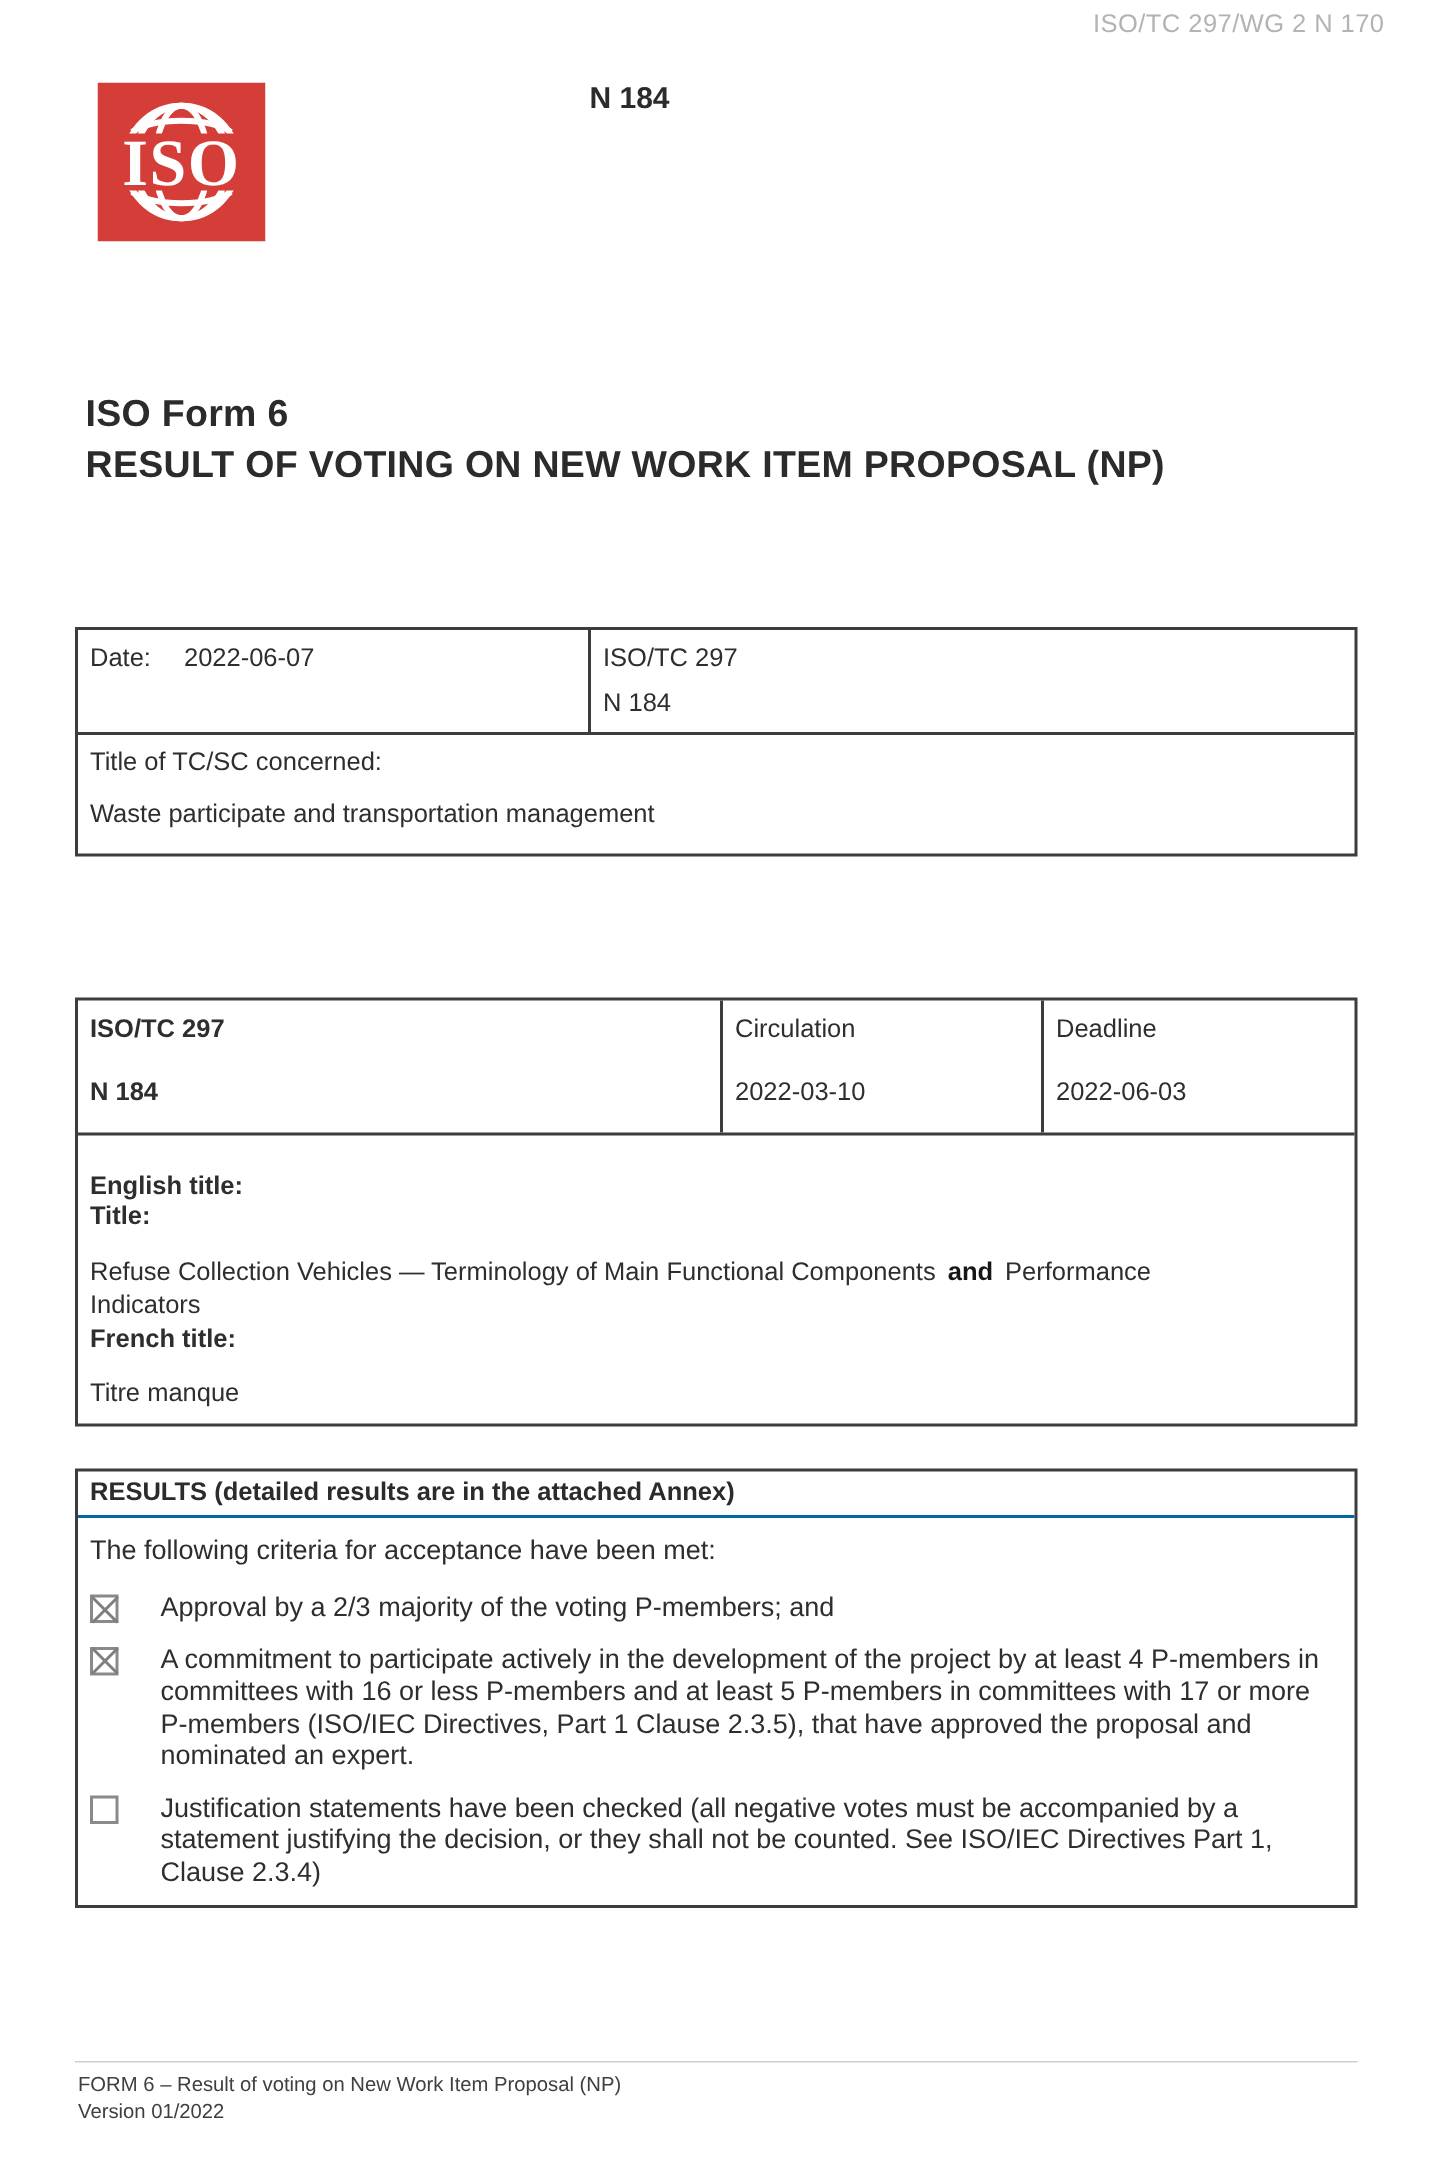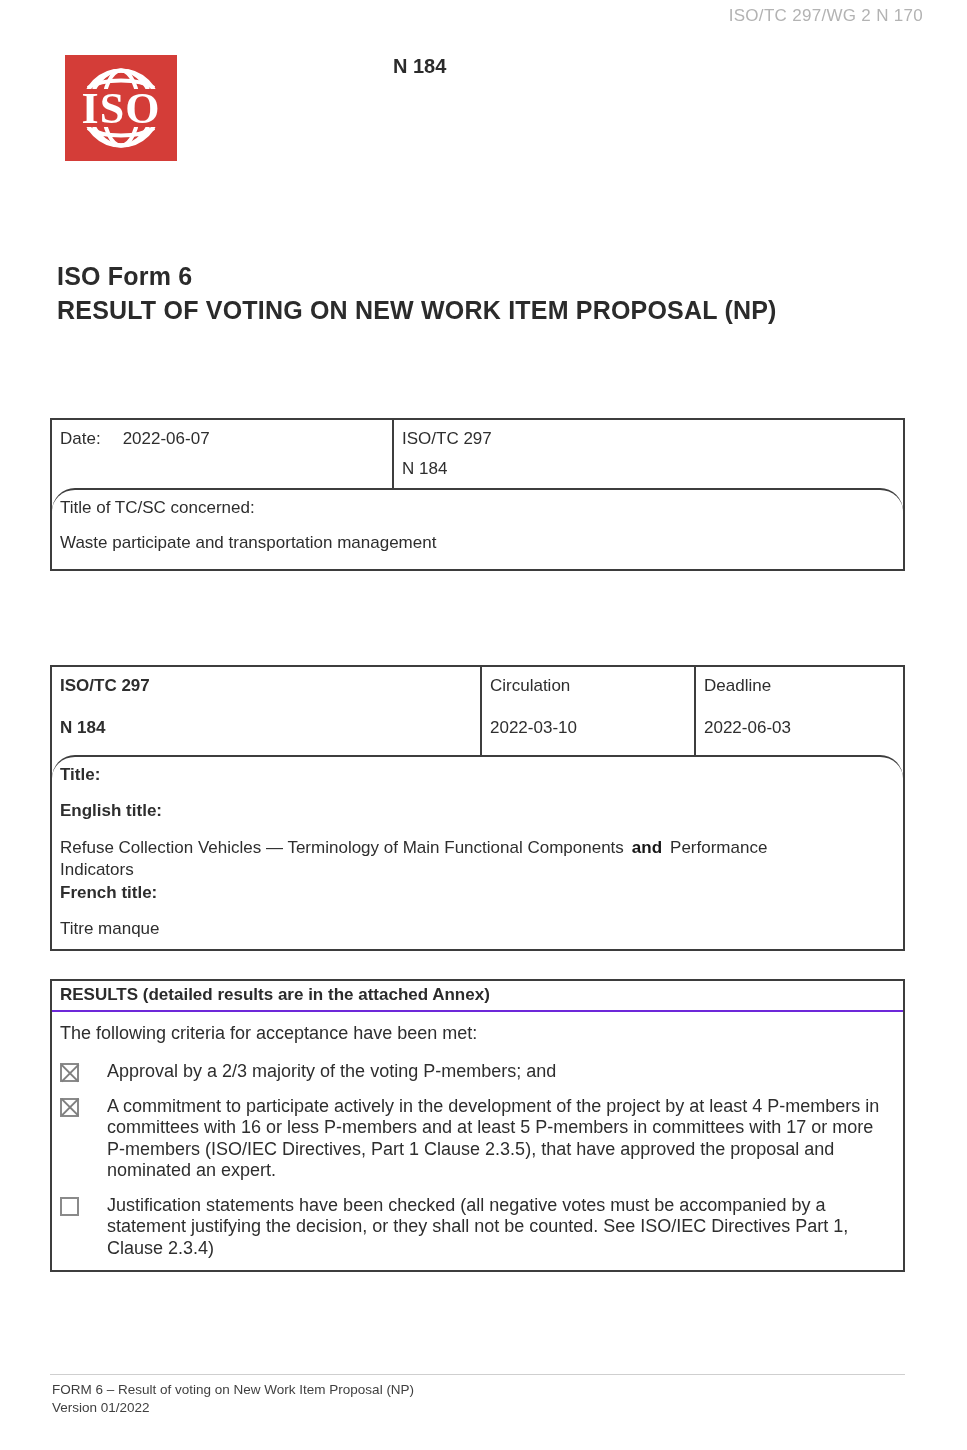--- a/index.html
+++ b/index.html
@@ -27,21 +27,21 @@
   }
 
   .doc-title {
     position:absolute; left:57px; top:259px;
     font-size:25px; font-weight:700; line-height:34px;
     color:#2b2b2b; letter-spacing:0.2px; white-space:nowrap;
   }
 
   
   .tbl { position:absolute; left:50px; width:855px; border:2px solid #3d3d3d; background:#fff; }
-  .tbl .row { display:flex;border-radius:23px; }
+  .tbl .row { display:flex; }
   .tbl .row + .row { border-top:2px solid #3d3d3d; }
   .tbl .cell { padding:9px 8px; font-size:17px; }
   .tbl .cell + .cell { border-left:2px solid #3d3d3d; }
 
   .tbl1 { top:418px; }
   .tbl1 .c-date { width:340px; min-height:58px; }
   .tbl1 .c-comm { flex:1; }
   .tbl1 .line2 { margin-top:10px; }
   .tbl1 .r2 { display:block; padding:8px; font-size:17px; min-height:81px; }
   .tbl1 .tc-title-value { margin-top:15px; }
@@ -62,21 +62,21 @@
   .tbl2 .r2 { display:block; padding:8px 8px 10px; font-size:17px; }
   .lbl { font-weight:700; }
   .mt16 { margin-top:16px; }
   .mt2  { margin-top:2px; }
   .eng-title { max-width:750px; line-height:22px; }
   .and-word { font-weight:700; color:#161616; margin:16px 8px; }
 
   .tbl3 { top:979px; height:293px; }
   .tbl3 .hdr {
     padding:4px 8px 5px; font-size:17px; font-weight:700;
-    border-bottom:2px solid #6d28d9; color:#2b2b2b;
+    border-bottom:2px solid #0369a1; color:#2b2b2b;
   }
   .tbl3 .body { padding:11px 8px 0; font-size:18px; }
   .intro { margin-bottom:17px; }
   .crit { display:flex; gap:28px; line-height:21.5px; }
   .crit + .crit { margin-top:13px; }
   .crit-2 { margin-top:13px; }
   .crit-3 { margin-top:20px; }
   .checkbox {
     flex:none; width:19px; height:19px; margin-top:2px;
     border:2px solid #8a8a8a; position:relative; background:#fff;
@@ -153,22 +153,22 @@
       <div class="cell c2">
         <div>Circulation</div>
         <div class="sub">2022-03-10</div>
       </div>
       <div class="cell c3">
         <div>Deadline</div>
         <div class="sub">2022-06-03</div>
       </div>
     </div>
     <div class="row r2">
+      <div class="lbl mt16">English title:</div>
       <div class="lbl">Title:</div>
-      <div class="lbl mt16">English title:</div>
       <div class="eng-title mt16"><span>Refuse Collection Vehicles — Terminology of Main Functional Components</span><span class="and-word">and</span><span>Performance Indicators</span></div>
       <div class="lbl mt2">French title:</div>
       <div class="mt16">Titre manque</div>
     </div>
   </div>
 
   <div class="tbl tbl3">
     <div class="hdr">RESULTS (detailed results are in the attached Annex)</div>
     <div class="body">
       <div class="intro">The following criteria for acceptance have been met:</div>

